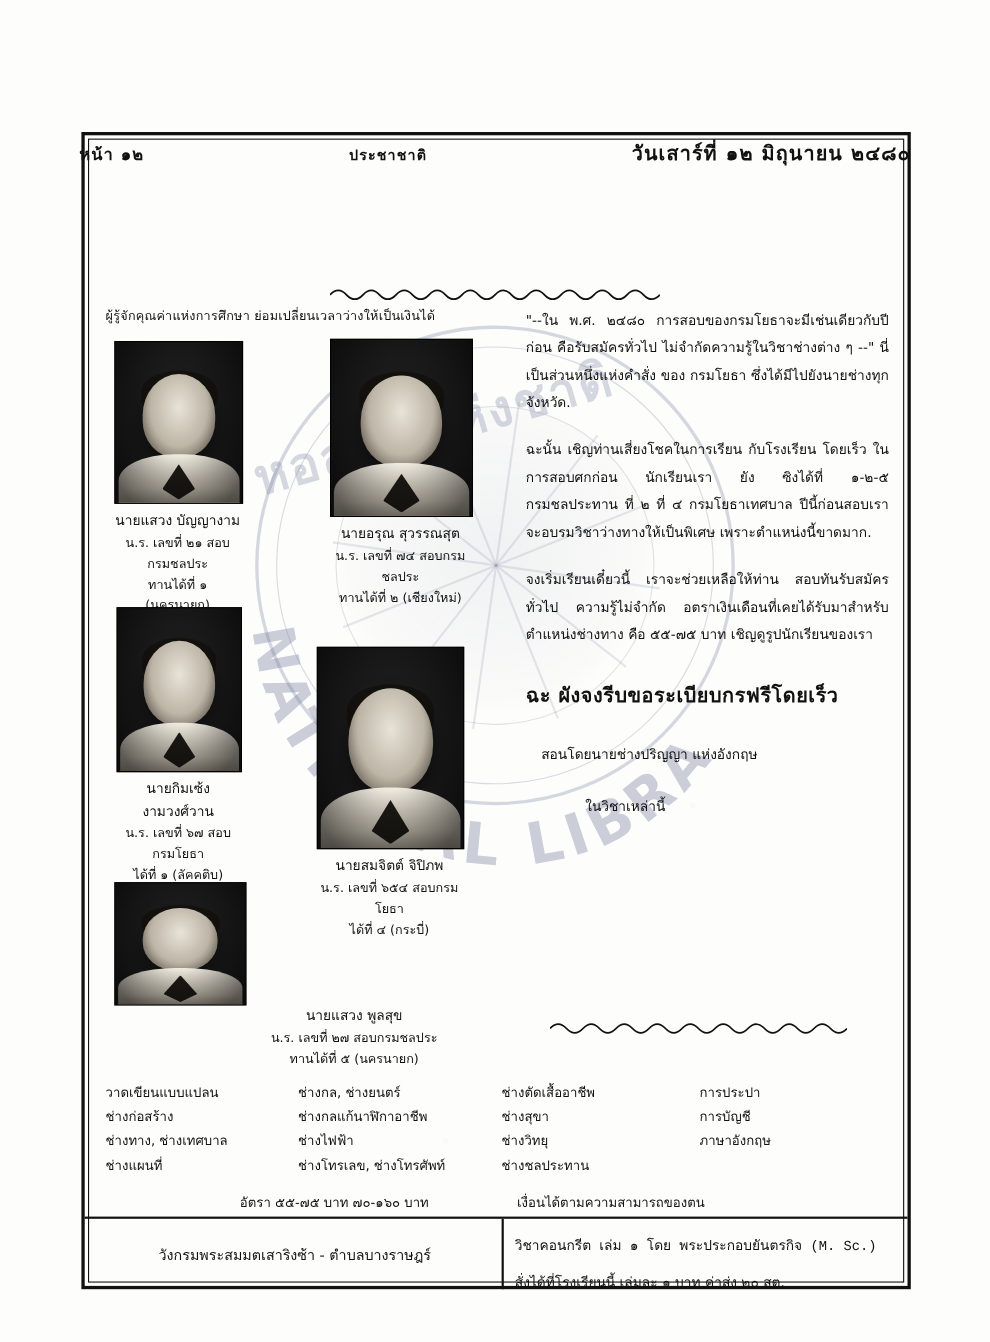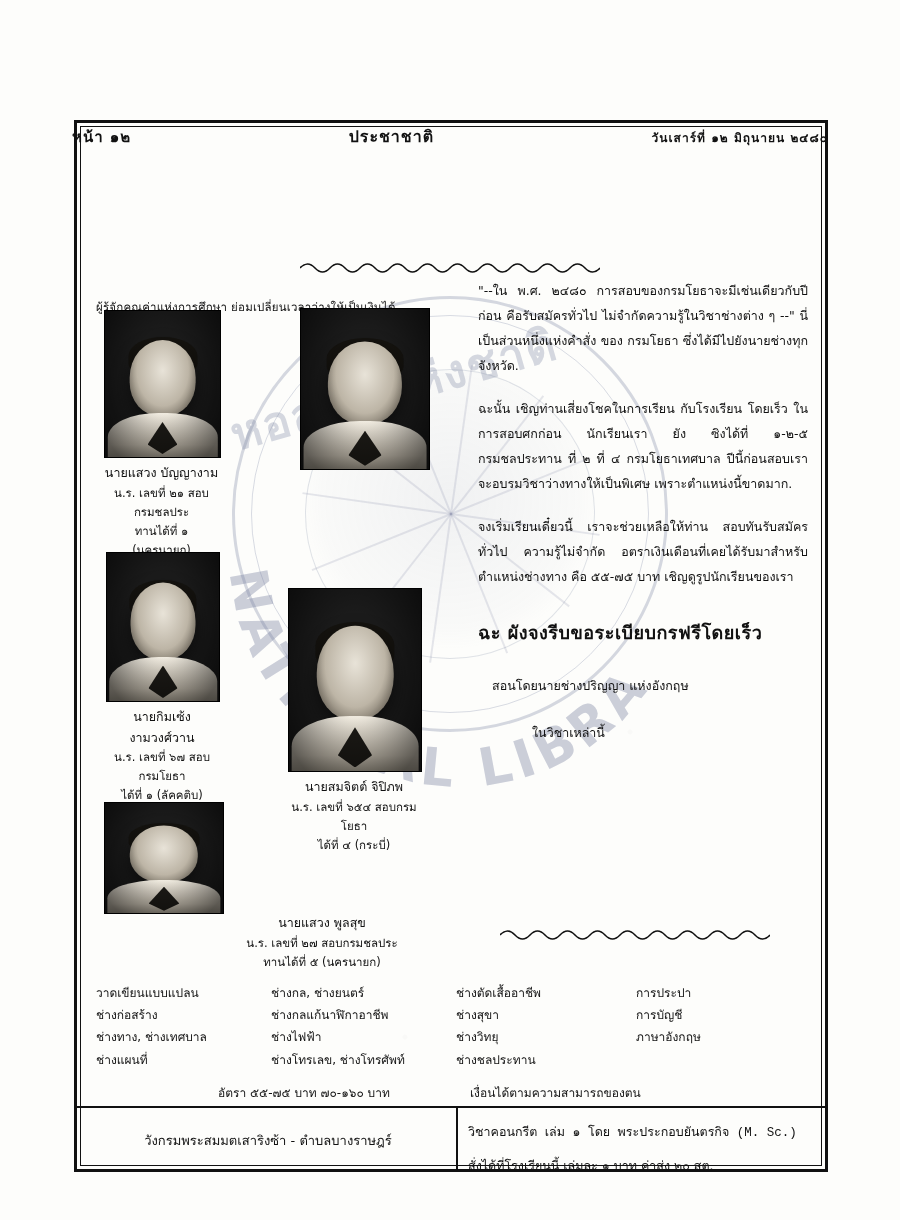--- a/index.html
+++ b/index.html
@@ -24,22 +24,22 @@
       radial-gradient(circle at 45% 85%, rgba(0,0,0,0.015) 0 2px, transparent 3px);
     pointer-events:none;
   }
 
   
   .masthead{
     position:absolute;left:72px;top:88px;width:756px;
     display:flex;align-items:baseline;justify-content:space-between;
     font-size:15px;font-weight:bold;letter-spacing:1px;margin-top:36px;
   }
-  .masthead .center{font-size:16px;}
-  .masthead .right{font-size:12px;}
+  .masthead .center{font-size:13px;}
+  .masthead .right{font-size:18px;}
 
   
   .frame{
     position:absolute;left:74px;top:120px;
     width:754px;height:1052px;
     border:3px solid #111;
     box-sizing:border-box;
   }
   .frame-inner{
     position:absolute;inset:3px;
@@ -56,21 +56,21 @@
   .headline2{
     margin-top:12px;font-size:26px;font-weight:bold;letter-spacing:.5px;
   }
 
   .squiggle{
     position:absolute;left:300px;top:258px;width:300px;height:14px;
   }
 
   
   .col-left{
-    position:absolute;left:96px;top:278px;width:340px;margin-top:20px;
+    position:absolute;left:96px;top:278px;width:340px;
   }
   .col-right{
     position:absolute;left:478px;top:278px;width:330px;
     font-size:12.5px;line-height:2.0;text-align:justify;
   }
   .col-right p{margin:0 0 18px 0;}
 
   .lead-note{
     font-size:11.5px;letter-spacing:.2px;margin-bottom:10px;
   }
@@ -259,20 +259,25 @@
   </div>
 
   <div class="fig" style="left:300px;top:308px;width:128px;">
     <div class="photo" style="width:128px;height:160px;">
       <div class="hair"></div>
         <div class="face"></div>
         <div class="body"></div>
         <div class="collar"></div>
         <div class="vign"></div>
     </div>
+    <div class="cap">
+      <span class="name">นายอรุณ  สุวรรณสุต</span>
+      <span>น.ร. เลขที่ ๗๔ สอบกรมชลประ</span><br>
+      <span>ทานได้ที่ ๒      (เชียงใหม่)</span>
+    </div>
   </div>
 
   <div class="fig" style="left:106px;top:552px;width:112px;">
     <div class="photo" style="width:112px;height:148px;">
       <div class="hair"></div>
         <div class="face"></div>
         <div class="body"></div>
         <div class="collar"></div>
         <div class="vign"></div>
     </div>

